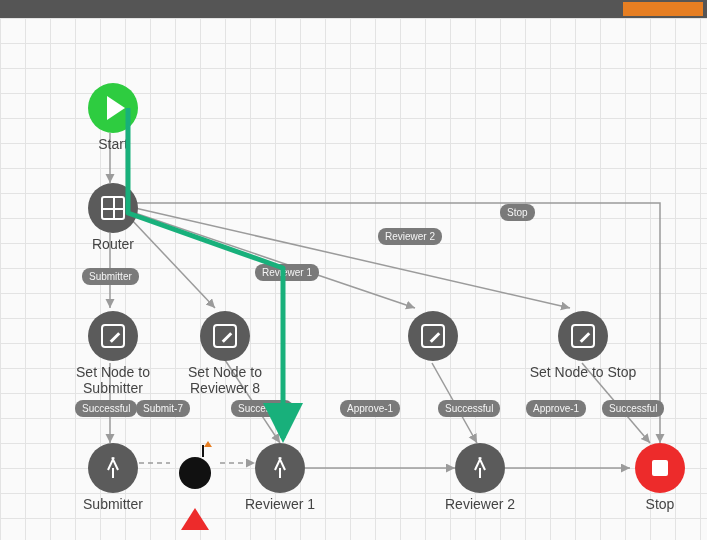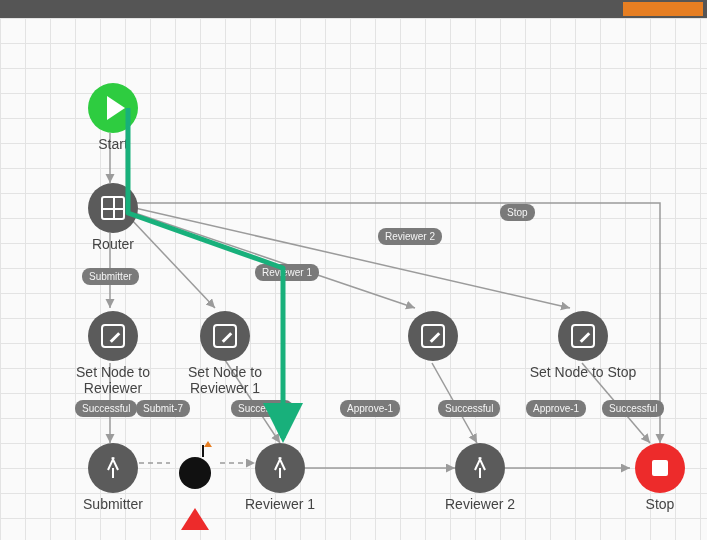--- a/index.html
+++ b/index.html
@@ -207,26 +207,26 @@
   <div class="label" style="left:58px; top:118px;">Start</div>
 
   <div class="node" style="left:88px; top:165px;">
     <span class="router-glyph"></span>
   </div>
   <div class="label" style="left:58px; top:218px;">Router</div>
 
   <div class="node" style="left:88px; top:293px;">
     <span class="pencil"></span>
   </div>
-  <div class="label" style="left:58px; top:346px;">Set Node to Reviewer</div>
+  <div class="label" style="left:58px; top:346px;">Set Node to Submitter</div>
 
   <div class="node" style="left:200px; top:293px;">
     <span class="pencil"></span>
   </div>
-  <div class="label" style="left:170px; top:346px;">Set Node to Reviewer 1</div>
+  <div class="label" style="left:170px; top:346px;">Set Node to Reviewer 8</div>
 
   <div class="node" style="left:408px; top:293px;">
     <span class="pencil"></span>
   </div>
 
   <div class="node" style="left:558px; top:293px;">
     <span class="pencil"></span>
   </div>
   <div class="label" style="left:528px; top:346px;text-align:center;">Set Node to Stop</div>
 

